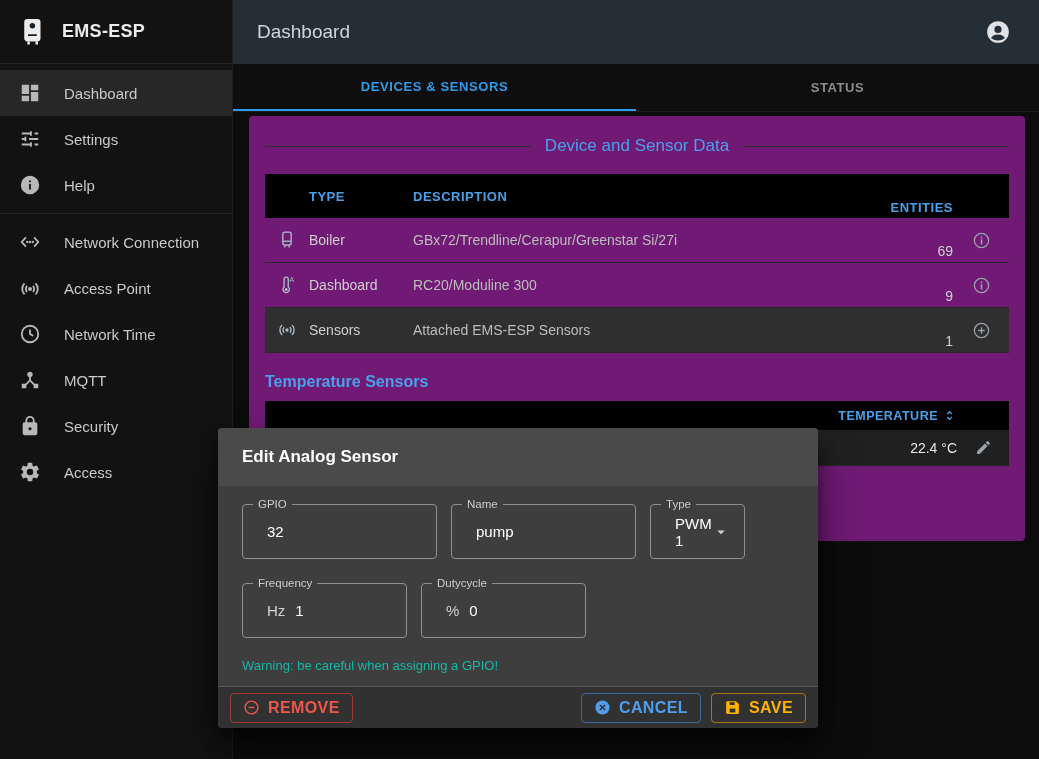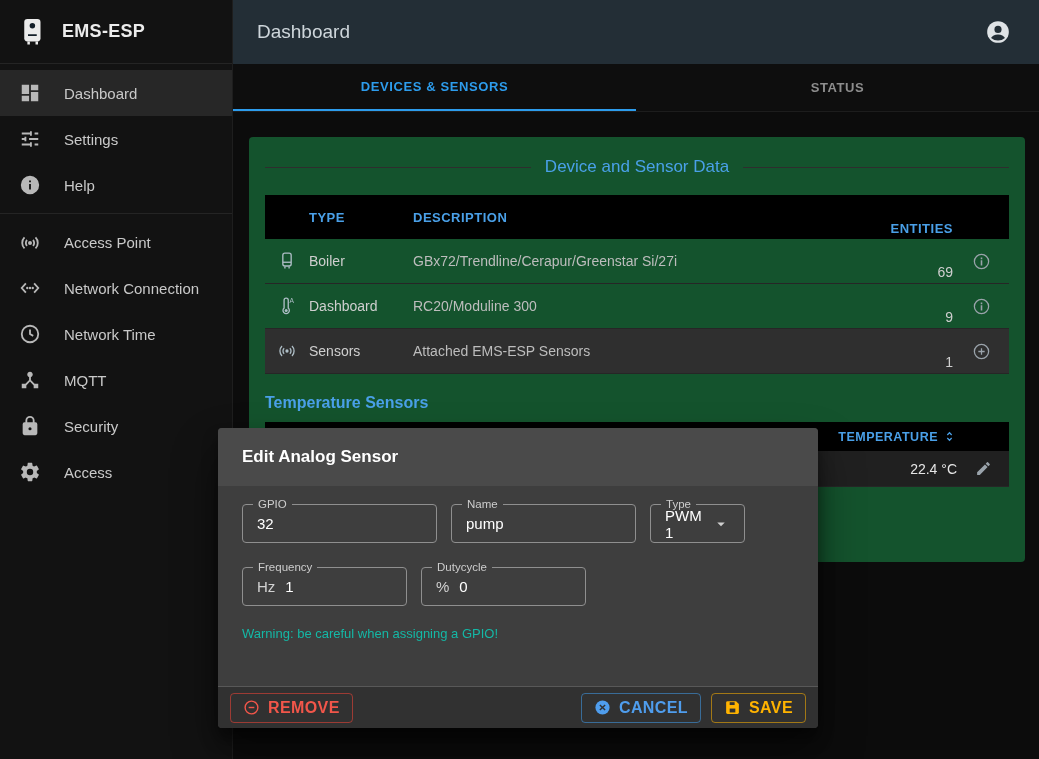--- a/index.html
+++ b/index.html
@@ -47,22 +47,22 @@
   }
   .tab {
     flex: 1; display: flex; align-items: center; justify-content: center;
     font-size: 13px; font-weight: bold; letter-spacing: .6px; color: #8d8d8d; cursor: pointer;
   }
   .tab.active { color: #2d9cec; border-bottom: 2px solid #2d9cec; }
 
   
   .content { position: absolute; left: 233px; top: 112px; width: 806px; height: 647px; }
   .card {
-    position: absolute; left: 16px; top: 25px; width: 776px; min-height: 425px;
-    background: #14532d; border-radius: 4px; padding: 14px 16px 20px;
+    position: absolute; left: 16px; top: 4px; width: 776px; min-height: 425px;
+    background: #701a75; border-radius: 4px; padding: 14px 16px 20px;
   }
   .section-title {
     display: flex; align-items: center; gap: 14px;
     color: #4aa0e8; font-size: 17px; margin: 6px 0 18px;
   }
   .section-title::before, .section-title::after { content: ""; flex: 1; height: 1px; background: #2e2e2e; }
 
   .trow { display: flex; align-items: center; height: 45px; border-bottom: 1px solid #262626; font-size: 14px; color: #cfcfcf; }
   .trow.thead {
     height: 44px; background: #000; border-bottom: none;
@@ -95,22 +95,22 @@
   }
   .dialog-title {
     height: 58px; background: #4a4a4a; border-radius: 4px 4px 0 0;
     display: flex; align-items: center; padding: 0 24px;
     font-size: 17px; font-weight: bold; color: #fff;
   }
   .dialog-body { flex: 1; padding: 0 24px; }
   .frow { display: flex; gap: 14px; margin-top: 18px; }
   .frow.second { margin-top: 24px; }
   .field {
-    position: relative; border: 1px solid #8f8f8f; border-radius: 4px; height: 39px;
-    display: flex; align-items: center; padding: 0 14px; background: transparent;
+    position: relative; border: 1px solid #8f8f8f; border-radius: 4px; height: 55px;
+    display: flex; align-items: center; padding: 0 24px; background: transparent;
   }
   .flabel {
     position: absolute; top: -8px; left: 10px; background: #3e3e3e;
     padding: 0 5px; font-size: 11.5px; color: #cdcdcd; line-height: 14px;
   }
   .fvalue, .finput {
     font-size: 15px; color: #fff; background: transparent; border: none; outline: none;
     width: 100%; font-family: "Liberation Sans", sans-serif;
   }
   .adorn { color: #d2d2d2; margin-right: 10px; font-size: 15px; }
@@ -182,42 +182,42 @@
             </svg>
         </span>
         <span>Help</span>
       </div>
 
       <div class="nav-divider"></div>
 
       <div class="nav-item">
         <span class="ic">
           <svg width="22" height="22" viewBox="0 0 24 24">
-              <circle cx="12" cy="13" r="2.2" fill="currentColor"></circle>
-              <g fill="none" stroke="currentColor" stroke-width="2">
-                <path d="M8.8 16.2a4.5 4.5 0 0 1 0-6.4M15.2 9.8a4.5 4.5 0 0 1 0 6.4"></path>
-                <path d="M6 19a8.5 8.5 0 0 1 0-12M18 7a8.5 8.5 0 0 1 0 12"></path>
-              </g>
-            </svg>
-        </span>
-        <span>Access Point</span>
-      </div>
-
-      <div class="nav-item">
-        <span class="ic">
-          <svg width="22" height="22" viewBox="0 0 24 24">
               <g fill="none" stroke="currentColor" stroke-width="2">
                 <path d="M7.5 7 3 12l4.5 5M16.5 7 21 12l-4.5 5"></path>
               </g>
               <circle cx="9" cy="12" r="1.3" fill="currentColor"></circle>
               <circle cx="12" cy="12" r="1.3" fill="currentColor"></circle>
               <circle cx="15" cy="12" r="1.3" fill="currentColor"></circle>
             </svg>
         </span>
         <span>Network Connection</span>
+      </div>
+
+      <div class="nav-item">
+        <span class="ic">
+          <svg width="22" height="22" viewBox="0 0 24 24">
+              <circle cx="12" cy="13" r="2.2" fill="currentColor"></circle>
+              <g fill="none" stroke="currentColor" stroke-width="2">
+                <path d="M8.8 16.2a4.5 4.5 0 0 1 0-6.4M15.2 9.8a4.5 4.5 0 0 1 0 6.4"></path>
+                <path d="M6 19a8.5 8.5 0 0 1 0-12M18 7a8.5 8.5 0 0 1 0 12"></path>
+              </g>
+            </svg>
+        </span>
+        <span>Access Point</span>
       </div>
 
       <div class="nav-item">
         <span class="ic">
           <svg width="22" height="22" viewBox="0 0 24 24">
               <circle cx="12" cy="12" r="9" fill="none" stroke="currentColor" stroke-width="2"></circle>
               <path d="M12 7v5l3.5 2" fill="none" stroke="currentColor" stroke-width="2"></path>
             </svg>
         </span>
         <span>Network Time</span>

